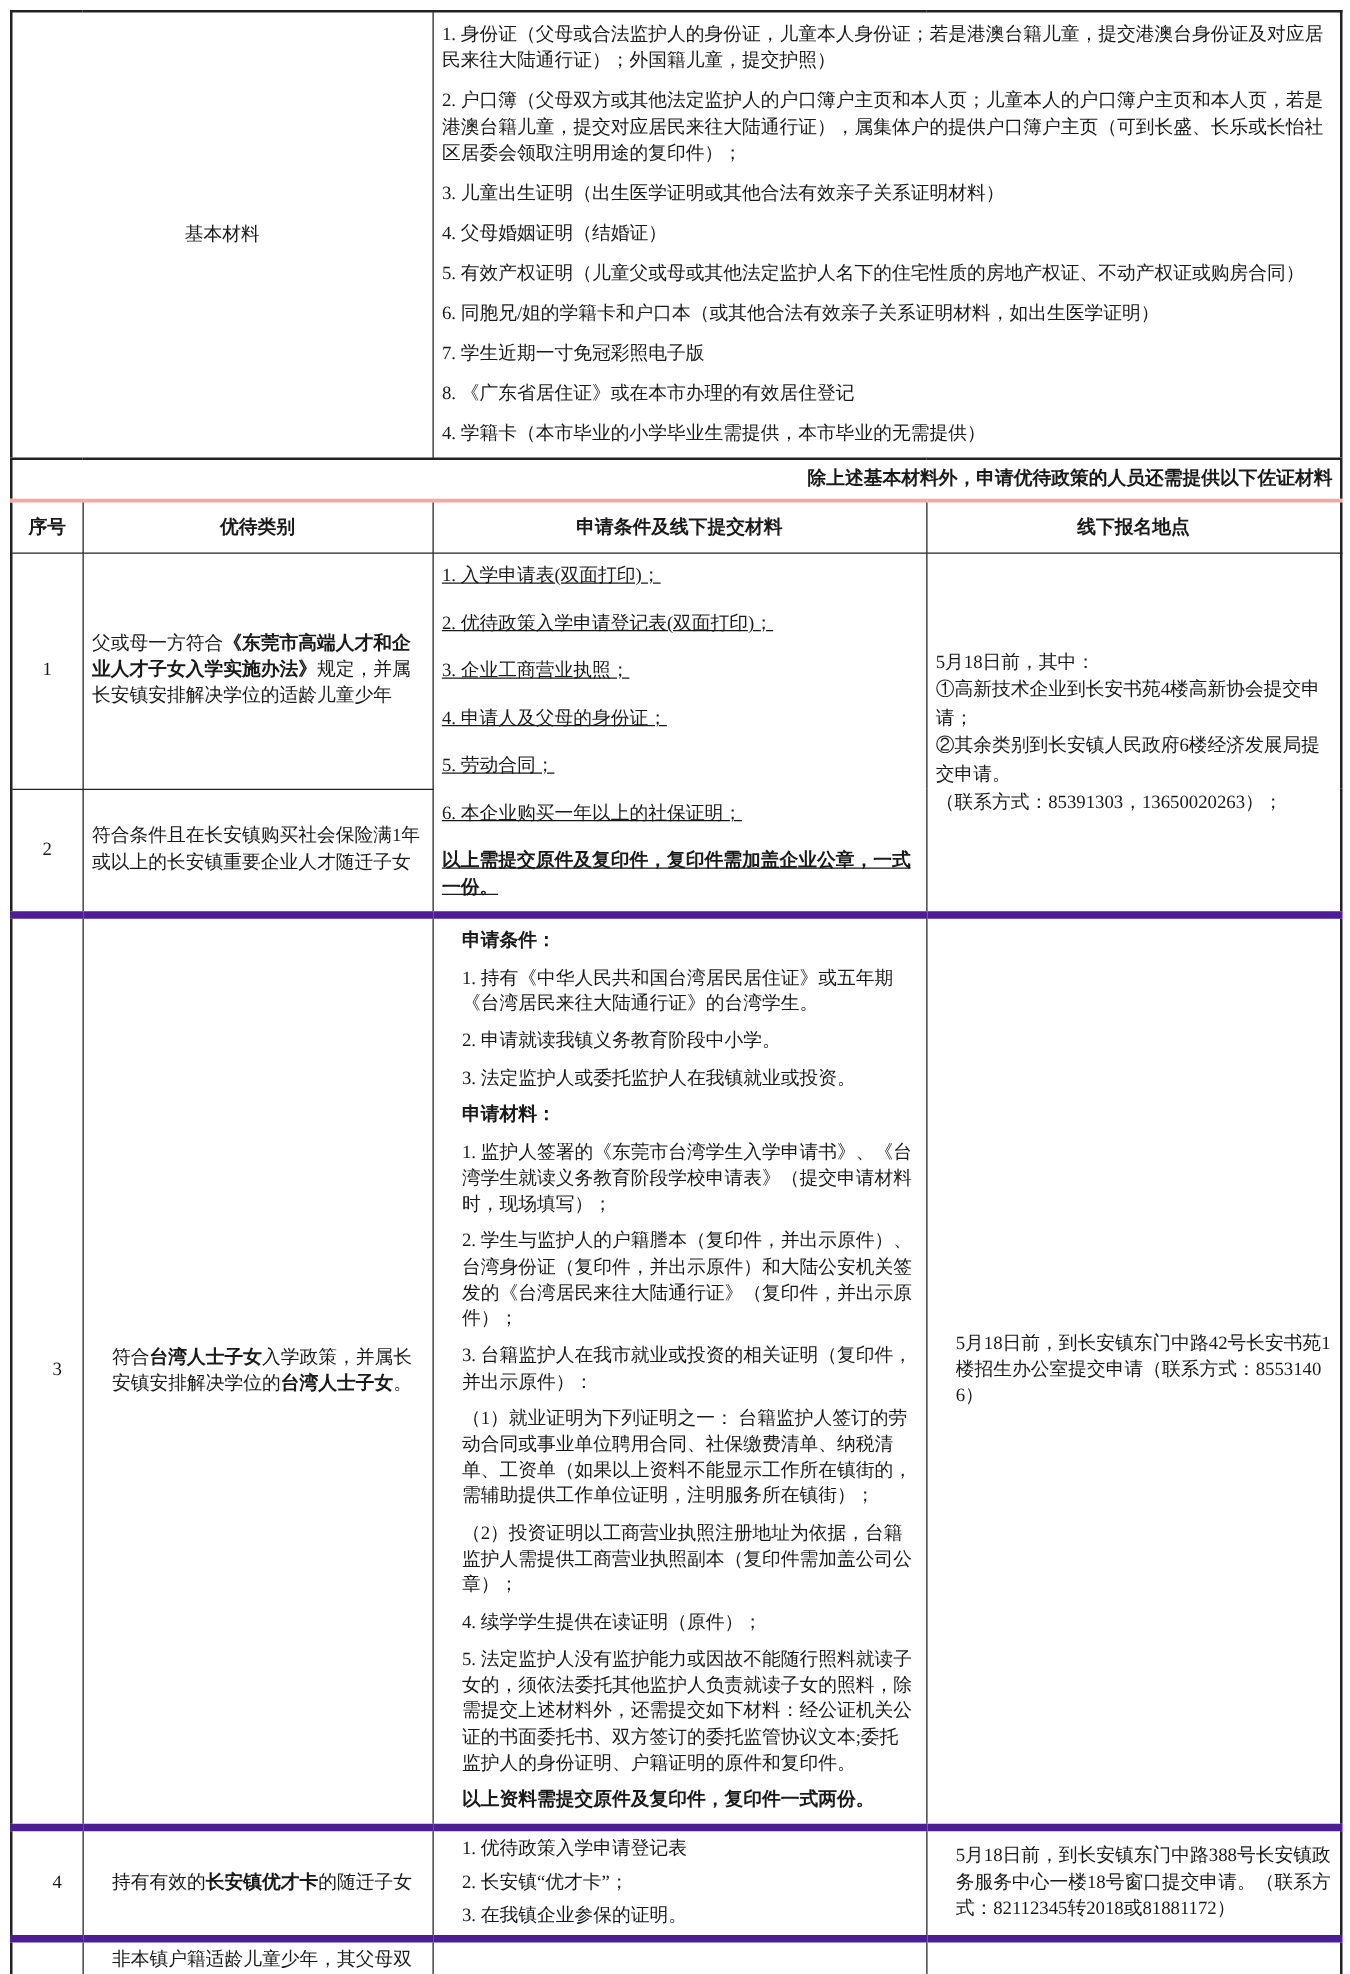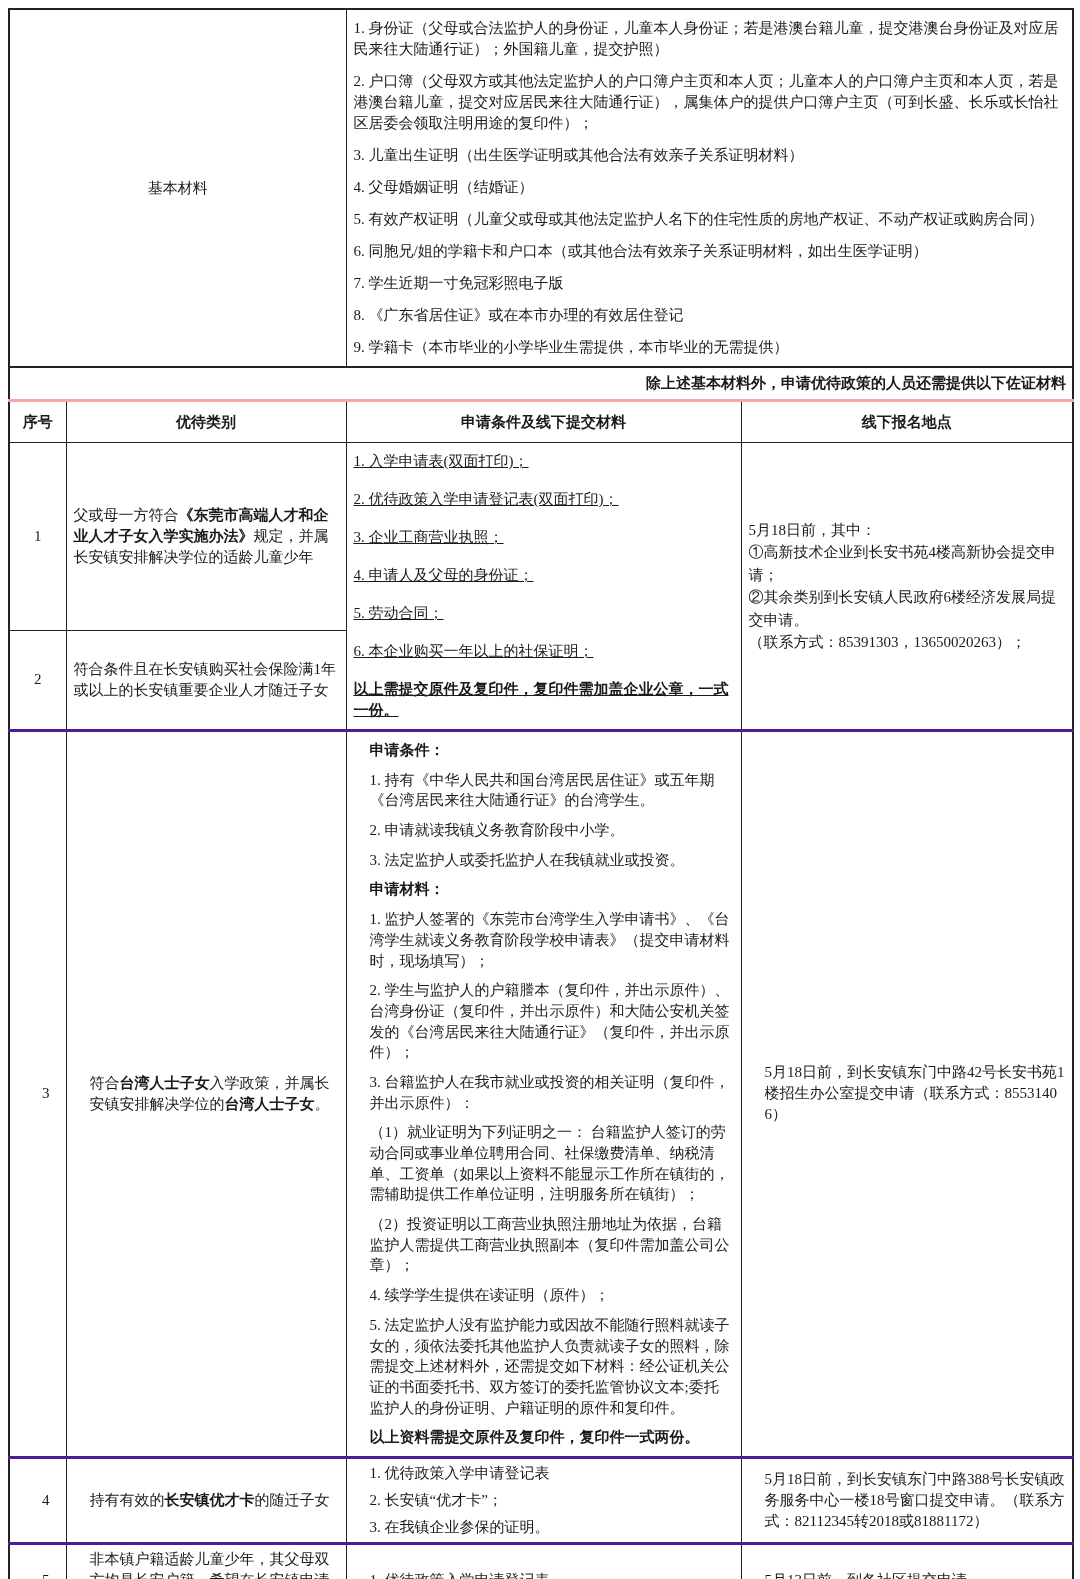--- a/index.html
+++ b/index.html
@@ -29,21 +29,21 @@
   .paras p{margin:0 0 11px;}
   .paras p:last-child{margin-bottom:0;}
   .paras{padding-top:8px;padding-bottom:8px;}
   .cond12 p{margin:0 0 17px;text-decoration:underline;}
   .cond12 p:last-child{margin-bottom:0;}
   .r3cond p{margin:0 0 9px;line-height:1.38;}
   .r3cond p:last-child{margin-bottom:0;}
   .loc-lines p{margin:0;line-height:1.5;}
   tr.note-row td{border-top:2px solid #222;font-weight:bold;padding:5px 6px;text-align:right;}
   tr.header-row td{border-top:3px solid #fca5a5;font-weight:bold;text-align:center;}
-  tr.r3 td,tr.r4 td,tr.r5 td{border-top:3px solid #4c1d95;padding-left:23px;}
+  tr.r3 td,tr.r4 td,tr.r5 td{border-top:6px solid #4c1d95;padding-left:23px;}
   tr.r2 td{border-top:1px solid #222;}
   .seq-cell{text-align:center;}
   .label-cell{text-align:center;font-weight:normal;}
 </style>
 </head>
 <body>
 
 <div class="doc">
   <table class="main">
     <colgroup>
@@ -58,21 +58,21 @@
       <td colspan="2" class="label-cell">基本材料</td>
       <td colspan="2" class="v-top paras">
         <p>1. 身份证（父母或合法监护人的身份证，儿童本人身份证；若是港澳台籍儿童，提交港澳台身份证及对应居民来往大陆通行证）；外国籍儿童，提交护照）</p>
         <p>2. 户口簿（父母双方或其他法定监护人的户口簿户主页和本人页；儿童本人的户口簿户主页和本人页，若是港澳台籍儿童，提交对应居民来往大陆通行证），属集体户的提供户口簿户主页（可到长盛、长乐或长怡社区居委会领取注明用途的复印件）；</p>
         <p>3. 儿童出生证明（出生医学证明或其他合法有效亲子关系证明材料）</p>
         <p>4. 父母婚姻证明（结婚证）</p>
         <p>5. 有效产权证明（儿童父或母或其他法定监护人名下的住宅性质的房地产权证、不动产权证或购房合同）</p>
         <p>6. 同胞兄/姐的学籍卡和户口本（或其他合法有效亲子关系证明材料，如出生医学证明）</p>
         <p>7. 学生近期一寸免冠彩照电子版</p>
         <p>8. 《广东省居住证》或在本市办理的有效居住登记</p>
-        <p>9. 学籍卡（本市毕业的小学毕业生需提供，本市毕业的无需提供）</p>
+        <p>4. 学籍卡（本市毕业的小学毕业生需提供，本市毕业的无需提供）</p>
       </td>
     </tr>
 
     <tr class="note-row" style="height:30px">
       <td colspan="4">除上述基本材料外，申请优待政策的人员还需提供以下佐证材料</td>
     </tr>
 
     <tr class="header-row" style="height:42px">
       <td>序号</td>
       <td>优待类别</td>

